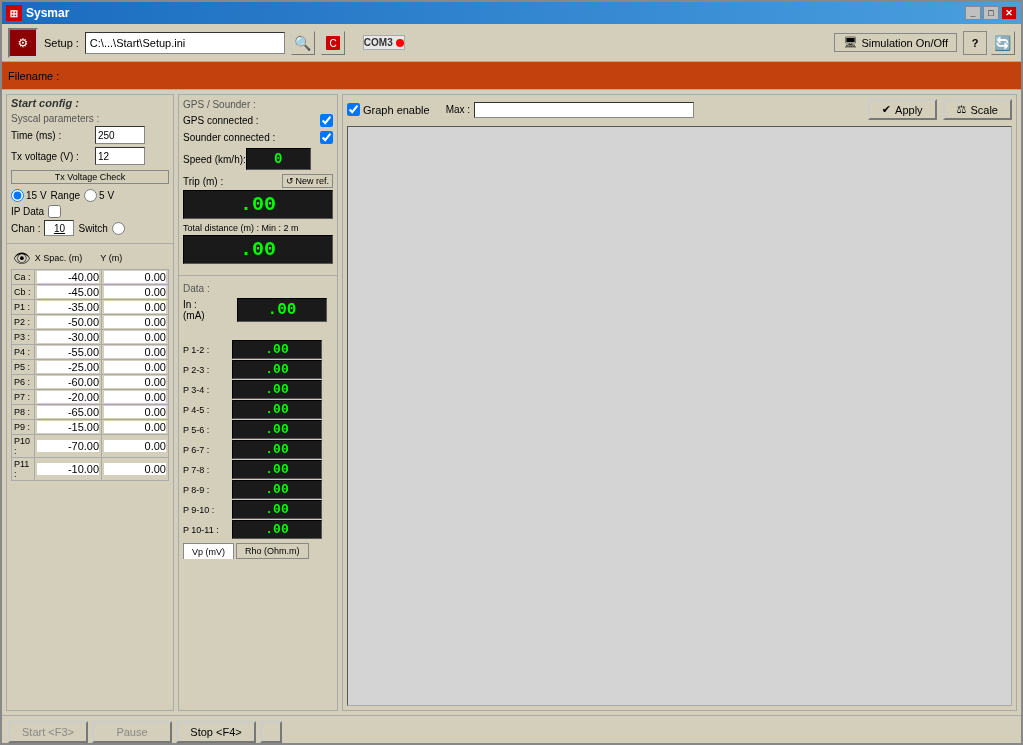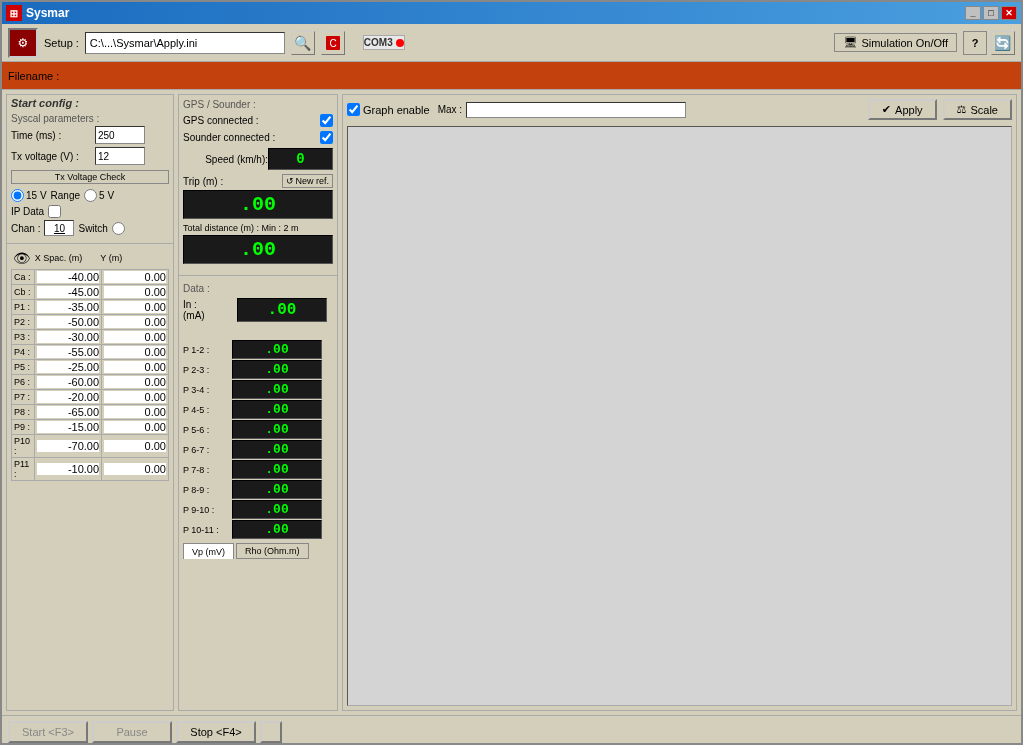--- a/index.html
+++ b/index.html
@@ -292,21 +292,21 @@
       display: flex;
       align-items: center;
       justify-content: space-between;
       margin-bottom: 4px;
       font-size: 10px;
     }
     
     .speed-row {
       display: flex;
       align-items: center;
-      justify-content: flex-end;
+      justify-content: flex-start;
       margin-bottom: 4px;
       font-size: 10px;
     }
     
     .lcd-display {
       background: #1a1a1a;
       color: #00ff00;
       font-family: 'Courier New', monospace;
       font-size: 16px;
       font-weight: bold;
@@ -412,20 +412,21 @@
       display: flex;
       align-items: center;
       gap: 3px;
       font-size: 11px;
     }
     
     .max-min-section {
       display: flex;
       flex-direction: column;
       gap: 3px;
+      margin-left: 8px;
     }
     
     .max-min-row {
       display: flex;
       align-items: center;
       gap: 4px;
       font-size: 10px;
     }
     
     .max-min-input {
@@ -561,21 +562,21 @@
       <div class="title-btn" style="background:#c00;color:white;">✕</div>
     </div>
   </div>
 
   <div class="toolbar">
     <div class="setup-icon">
       <span style="color:white;font-size:12px;">⚙</span>
     </div>
     <span style="font-size:11px;">Setup :</span>
     <div class="setup-field">
-      <span>C:\...\Sysmar\Apply.ini</span>
+      <span>C:\...\Start\Setup.ini</span>
     </div>
     <div class="toolbar-icon-btn" title="Browse">🔍</div>
     <div class="toolbar-icon-btn" title="Config">
       <svg width="16" height="16" viewBox="0 0 16 16">
           <rect x="1" y="1" width="14" height="14" fill="#c00" rx="1"></rect>
           <text x="8" y="12" text-anchor="middle" fill="white" font-size="10">C</text>
         </svg>
     </div>
 
     <div style="margin-left:12px;">

